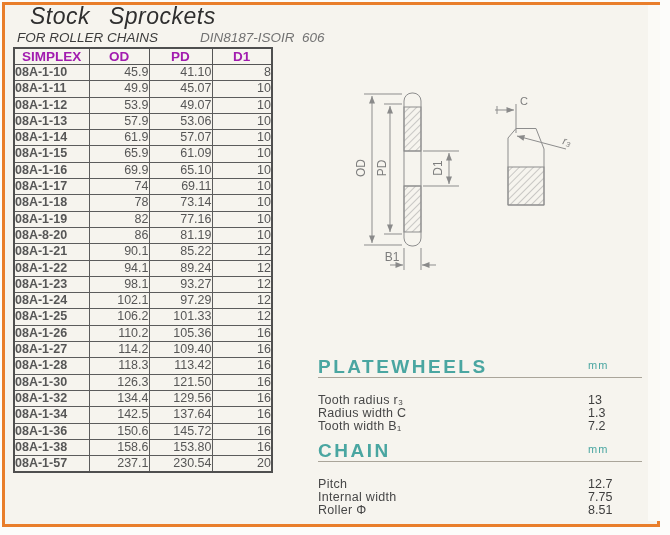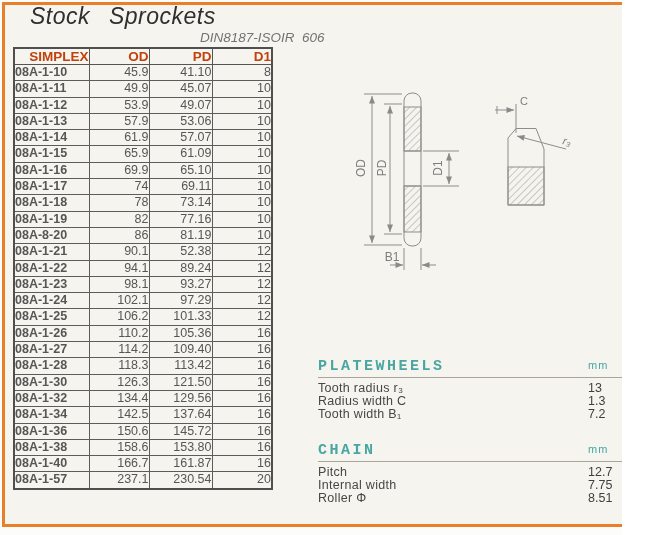--- a/index.html
+++ b/index.html
@@ -1,57 +1,58 @@
 <!DOCTYPE html>
 <html><head>
 <meta charset="utf-8">
 <style>
   html,body{margin:0;padding:0;}
-  .page{position:relative;width:622px;height:535px;background:#fcfcfa;overflow:hidden;
+  .page{position:relative;width:670px;height:535px;background:#fcfcfa;overflow:hidden;
         font-family:"Liberation Sans",sans-serif;}
   .frame{position:absolute;left:2px;top:2px;width:652px;height:519px;
          border:3px solid #e97e2b;background:#f6f4ee;}
   .scan-edge{position:absolute;left:648px;top:5px;width:12px;height:516px;background:#fbfaf6;}
 
   .title{position:absolute;left:30px;top:3px;font-size:23px;font-style:italic;
          color:#2f2f2f;word-spacing:12px;letter-spacing:0.5px;}
   .subtitle-left{position:absolute;left:17px;top:30px;font-size:13.5px;font-style:italic;color:#3c3c3c;}
   .subtitle-right{position:absolute;left:200px;top:30px;font-size:13.5px;font-style:italic;color:#737373;white-space:pre;}
 
   table.sprockets{position:absolute;left:13px;top:47px;width:258px;border-collapse:collapse;
          table-layout:fixed;border:2px solid #4f4f4f;}
-  table.sprockets th{border:1px solid #555;font-size:13.5px;font-weight:bold;color:#c2410c;
-         height:15px;line-height:15px;padding:0;text-align:right;}
+  table.sprockets th{border:1px solid #555;font-size:13.5px;font-weight:bold;color:#a21caf;
+         height:15px;line-height:15px;padding:0;text-align:center;}
   table.sprockets td{border:1px solid #5c5c5c;font-size:12.5px;color:#565656;
          height:15.3px;line-height:15.3px;padding:0;white-space:nowrap;}
   td.c0{text-align:left;padding-left:3px;font-weight:bold;}
   td.c1{text-align:right;padding-right:3px;}
   td.c2{text-align:right;padding-right:11px;}
   td.c3{text-align:right;padding-right:8px;}
   col.w0{width:75px;} col.w1{width:60px;} col.w2{width:63px;} col.w3{width:60px;}
 
   .panel{position:absolute;left:318px;width:324px;}
   .panel-head{position:relative;border-bottom:1px solid #aaa59a;padding-bottom:2px;height:19px;}
-  .panel-title{font-size:15px;font-weight:bold;letter-spacing:2.5px;color:#4aa6a1;font-family:Liberation Mono, monospace;}
+  .panel-title{font-size:19px;font-weight:bold;letter-spacing:2.5px;color:#4aa6a1;}
   .panel-unit{position:absolute;left:270px;top:3px;font-size:11px;letter-spacing:1px;color:#4aa6a1;}
-  .spec-list{margin-top:4px;}
+  .spec-list{margin-top:16px;}
   .spec-row{display:flex;line-height:13.2px;font-size:12.5px;}
   .spec-label{flex:0 0 270px;color:#474747;letter-spacing:0.3px;}
   .spec-value{color:#3f3f3f;}
 
   svg.drawings{position:absolute;left:0;top:0;pointer-events:none;}
 </style>
 </head>
 <body>
 
 <div class="page">
   <div class="frame"></div>
   <div class="scan-edge"></div>
 
   <div class="title">Stock  Sprockets</div>
+  <div class="subtitle-left">FOR ROLLER CHAINS</div>
   <div class="subtitle-right">DIN8187-ISOIR  606</div>
 
   <table class="sprockets">
     <colgroup>
         <col class="w0">
         <col class="w1">
         <col class="w2">
         <col class="w3">
       </colgroup>
     <thead>
@@ -125,21 +126,21 @@
         </tr>
         <tr>
           <td class="c0">08A-8-20</td>
           <td class="c1">86</td>
           <td class="c2">81.19</td>
           <td class="c3">10</td>
         </tr>
         <tr>
           <td class="c0">08A-1-21</td>
           <td class="c1">90.1</td>
-          <td class="c2">52.38</td>
+          <td class="c2">85.22</td>
           <td class="c3">12</td>
         </tr>
         <tr>
           <td class="c0">08A-1-22</td>
           <td class="c1">94.1</td>
           <td class="c2">89.24</td>
           <td class="c3">12</td>
         </tr>
         <tr>
           <td class="c0">08A-1-23</td>
@@ -198,26 +199,20 @@
         <tr>
           <td class="c0">08A-1-36</td>
           <td class="c1">150.6</td>
           <td class="c2">145.72</td>
           <td class="c3">16</td>
         </tr>
         <tr>
           <td class="c0">08A-1-38</td>
           <td class="c1">158.6</td>
           <td class="c2">153.80</td>
-          <td class="c3">16</td>
-        </tr>
-        <tr>
-          <td class="c0">08A-1-40</td>
-          <td class="c1">166.7</td>
-          <td class="c2">161.87</td>
           <td class="c3">16</td>
         </tr>
         <tr>
           <td class="c0">08A-1-57</td>
           <td class="c1">237.1</td>
           <td class="c2">230.54</td>
           <td class="c3">20</td>
         </tr>
       </tbody>
   </table>

